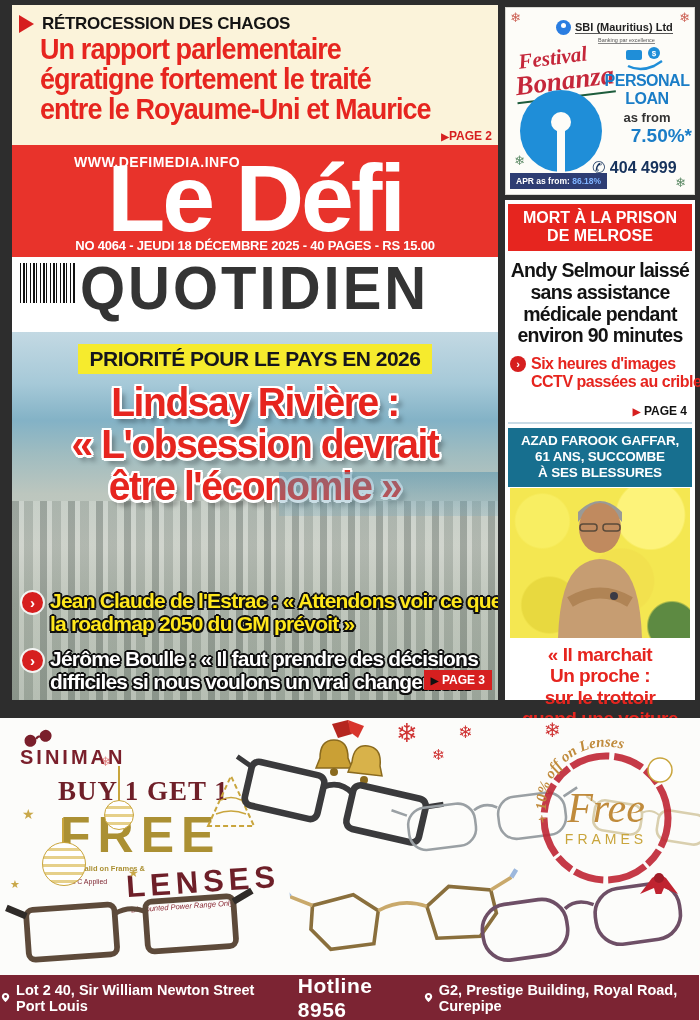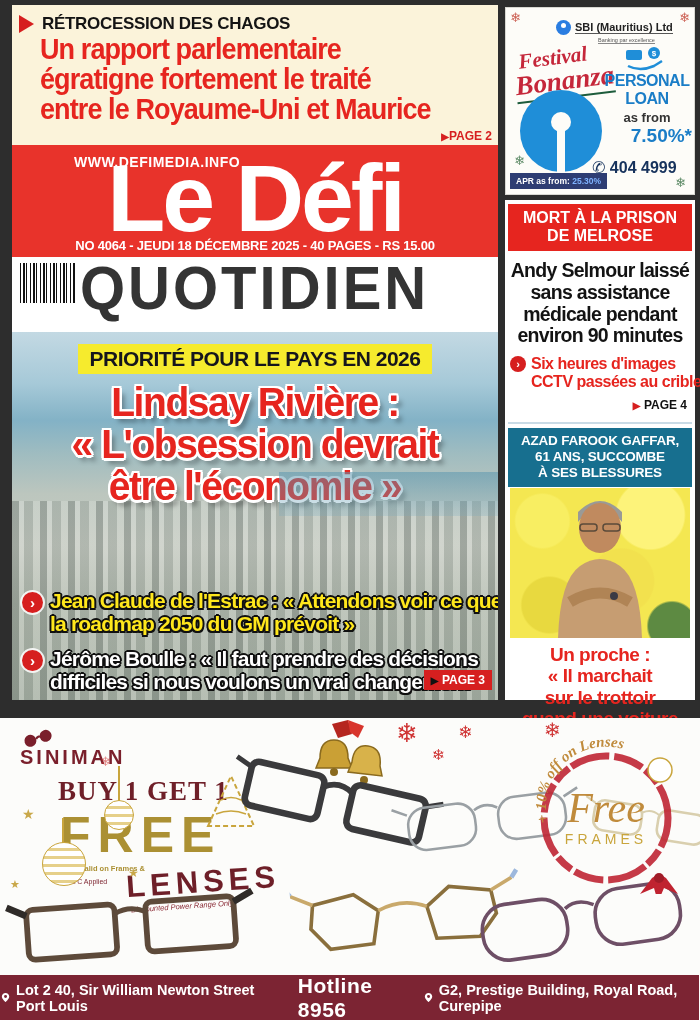--- a/index.html
+++ b/index.html
@@ -83,21 +83,21 @@
   
   .rcol{position:absolute;left:505px;top:200px;width:190px;height:500px;background:#ffffff;}
   .r-banner-red{position:absolute;left:3px;top:4px;width:184px;background:#e6251f;color:#fff;text-align:center;padding:5px 0;}
   .r-banner-red div{font-size:16px;font-weight:900;line-height:1.15;white-space:nowrap;}
   .melrose-headline{position:absolute;left:0;top:60px;width:190px;text-align:center;}
   .melrose-headline div{font-size:19.5px;line-height:1.12;font-weight:900;color:#131313;letter-spacing:-0.7px;white-space:nowrap;}
   .r-bullet{position:absolute;left:5px;top:155px;display:flex;gap:5px;}
   .r-bullet .bullet-ball{width:16px;height:16px;font-size:11px;margin-top:1px;box-shadow:none;}
   .r-bullet-text div{font-size:16px;line-height:1.1;font-weight:900;color:#e6251f;letter-spacing:-0.5px;white-space:nowrap;}
   .pr-dark{color:#111;}
-  .pr-r4{position:absolute;right:8px;top:198px;}
+  .pr-r4{position:absolute;right:8px;top:204px;}
   .tri-sm{color:#d61f1f;font-size:10px;}
   .r-sep{position:absolute;left:3px;top:222px;width:184px;height:2px;background:#c9dbe6;}
   .r-banner-teal{position:absolute;left:3px;top:228px;width:184px;background:#176f8f;color:#fff;text-align:center;padding:5px 0;}
   .r-banner-teal div{font-size:13.5px;font-weight:900;line-height:1.2;white-space:nowrap;letter-spacing:-0.2px;}
   .portrait{position:absolute;left:5px;top:288px;width:180px;height:150px;overflow:hidden;
     background:radial-gradient(circle at 18% 22%,#f8ee62 0 14%,transparent 15%),
                radial-gradient(circle at 78% 18%,#fdf37a 0 18%,transparent 19%),
                radial-gradient(circle at 62% 62%,#f2e14e 0 22%,transparent 23%),
                radial-gradient(circle at 22% 78%,#e8d93f 0 15%,transparent 16%),
                radial-gradient(circle at 90% 92%,#5d8a42 0 11%,transparent 12%),
@@ -172,21 +172,21 @@
     </div>
     <div class="sbi-right">
       <div class="sbi-product">
         <div>PERSONAL</div>
         <div>LOAN</div>
       </div>
       <div class="sbi-asfrom">as from</div>
       <div class="sbi-rate">7.50%*</div>
     </div>
     <div class="sbi-phone"><span class="ph">✆</span> <span>404 4999</span></div>
-    <div class="sbi-apr"><span>APR as from: </span><b>25.30%</b></div>
+    <div class="sbi-apr"><span>APR as from: </span><b>86.18%</b></div>
   </div>
 
   <div class="masthead">
     <div class="mast-site">WWW.DEFIMEDIA.INFO</div>
     <div class="mast-title">Le Défi</div>
     <div class="mast-edition">NO 4064 - JEUDI 18 DÉCEMBRE 2025 - 40 PAGES - RS 15.00</div>
   </div>
 
   <div class="quot-strip">
     <div class="barcode"></div>
@@ -247,22 +247,22 @@
         <path d="M68 34 Q90 6 112 34 L112 24 Q90 2 68 24 Z" fill="#9a9a96"></path>
         <ellipse cx="90" cy="40" rx="21" ry="25" fill="#c08a5f"></ellipse>
         <rect x="70" y="36" width="17" height="7" rx="3" fill="none" stroke="#5a4a3a" stroke-width="1.5"></rect>
         <rect x="93" y="36" width="17" height="7" rx="3" fill="none" stroke="#5a4a3a" stroke-width="1.5"></rect>
         <path d="M48 150 Q50 92 70 78 Q90 64 110 78 Q130 92 132 150 Z" fill="#c69d72"></path>
         <path d="M60 114 Q90 96 120 114" stroke="#b08455" stroke-width="11" fill="none"></path>
         <circle cx="104" cy="108" r="4" fill="#3a3a44"></circle>
       </svg>
     </div>
     <div class="gaffar-quote">
+      <div>« Il marchait</div>
       <div>Un proche :</div>
-      <div>« Il marchait</div>
       <div>sur le trottoir</div>
       <div>quand une voiture</div>
       <div>l'a percuté »</div>
     </div>
     <div class="page-ref pr-dark pr-r11"><span class="tri-sm">▶</span> <span>PAGE 11</span></div>
   </div>
 </div>
 
 <div class="siniman">
   <svg class="sin-glasses-mini" width="34" height="16" viewBox="0 0 34 16">

